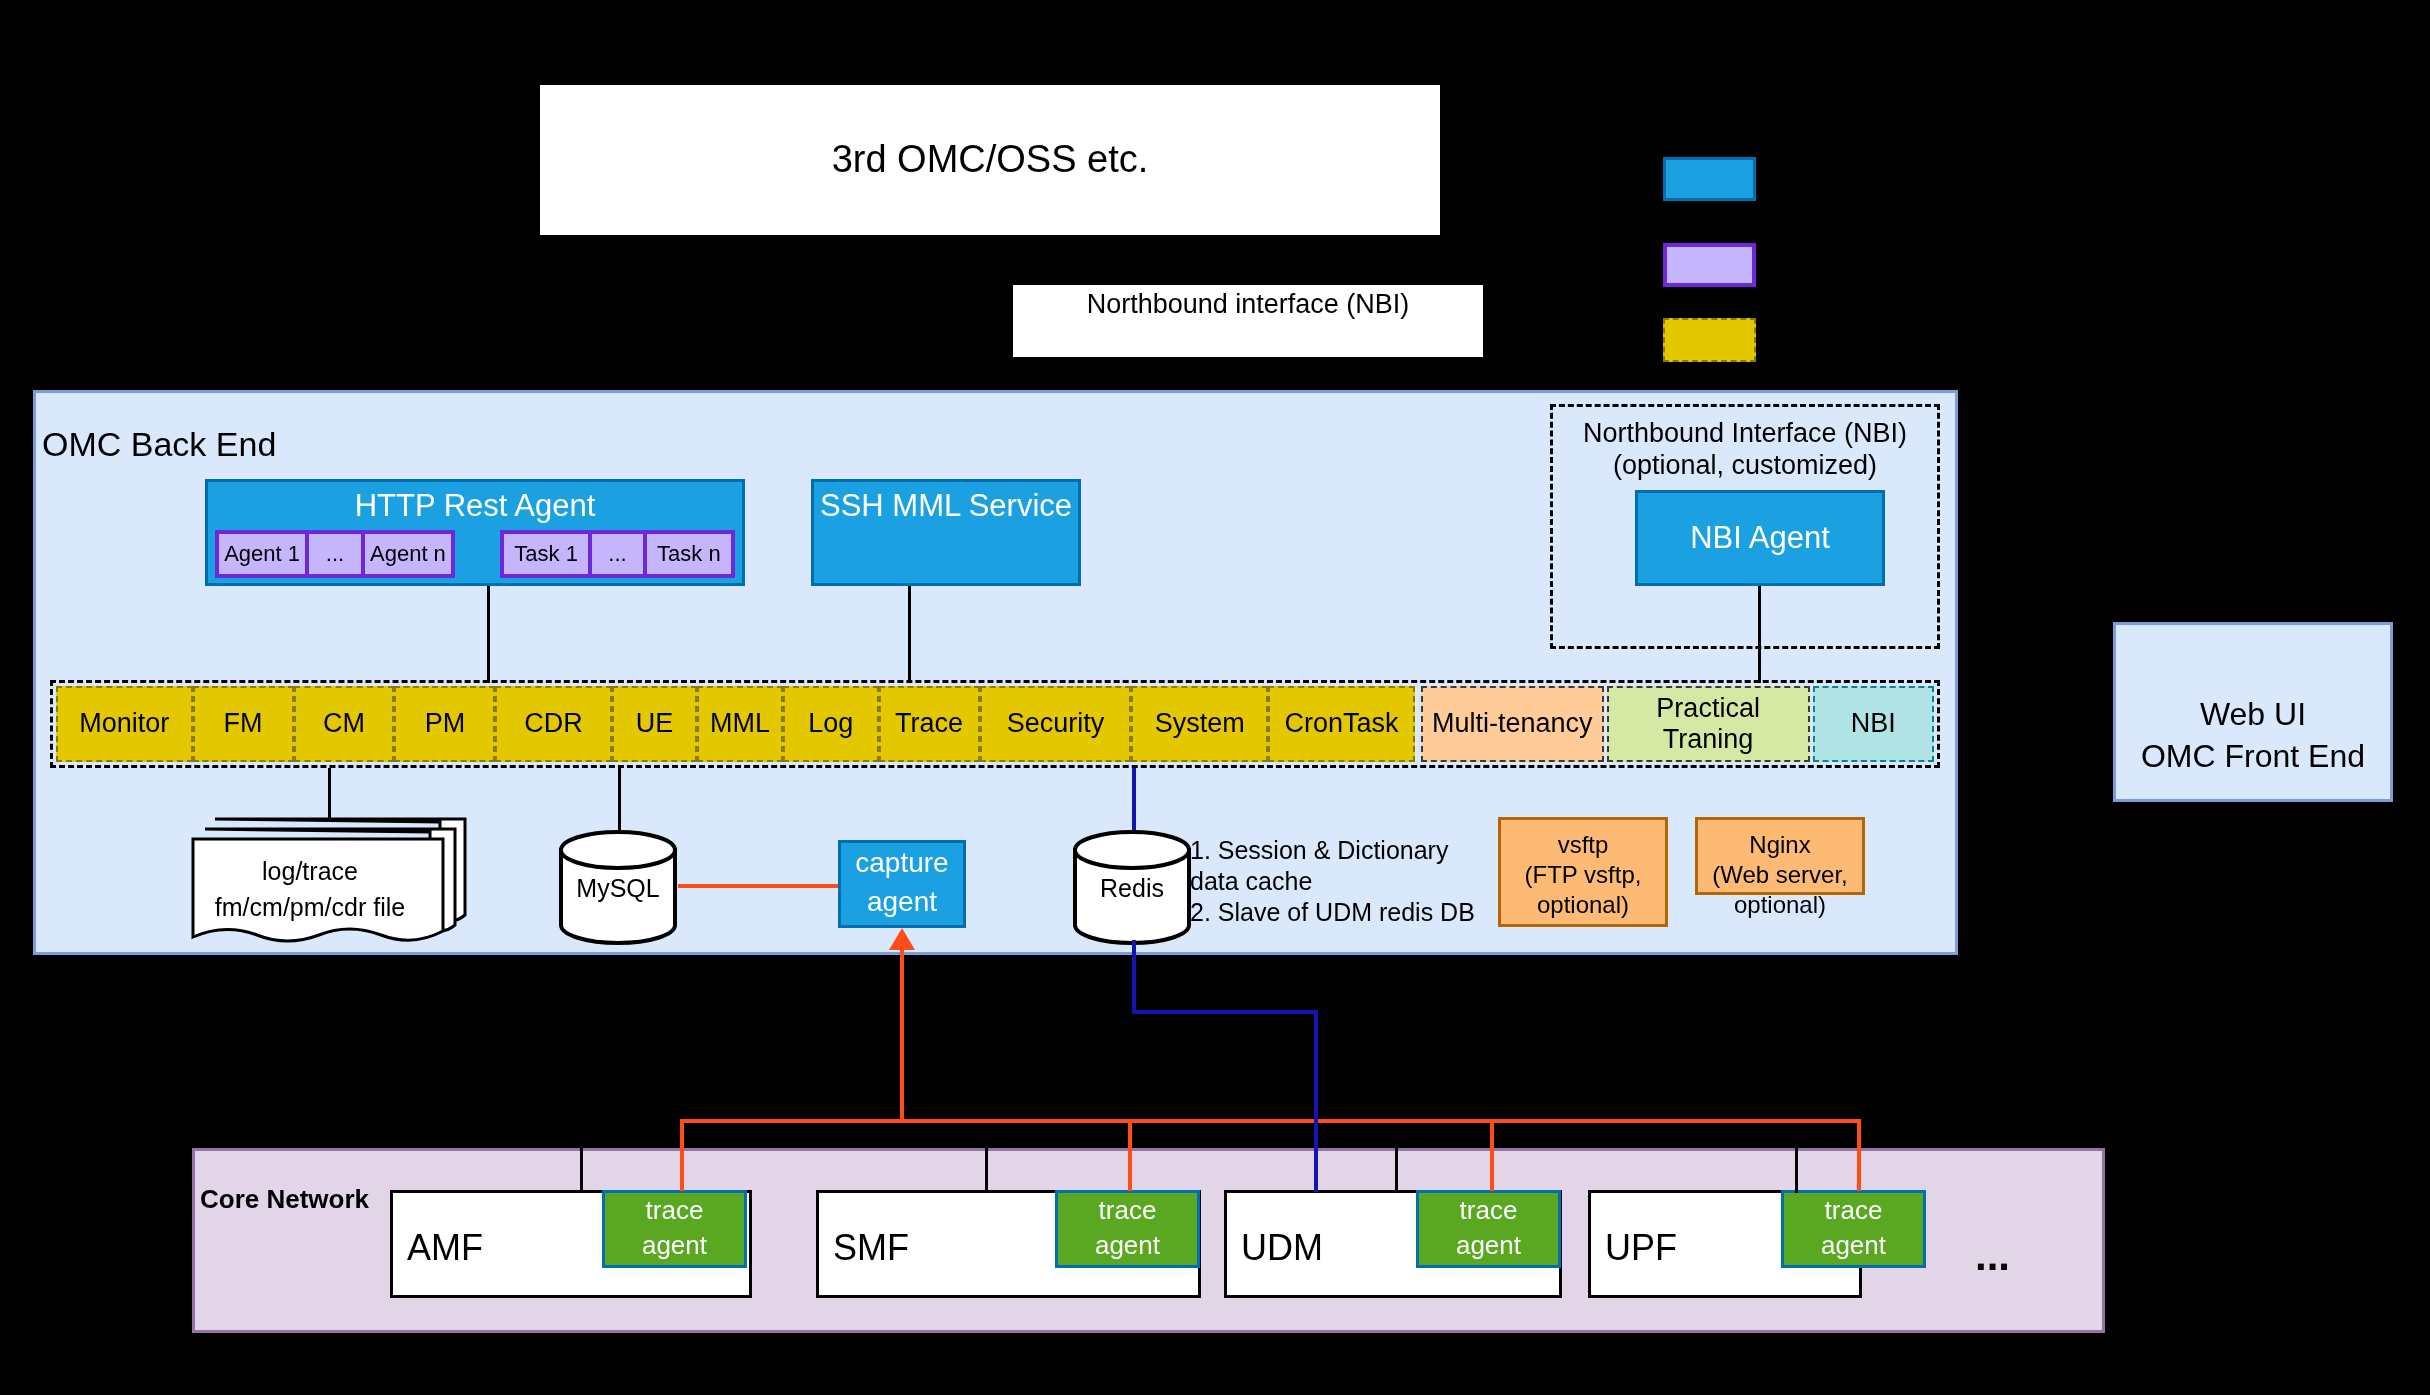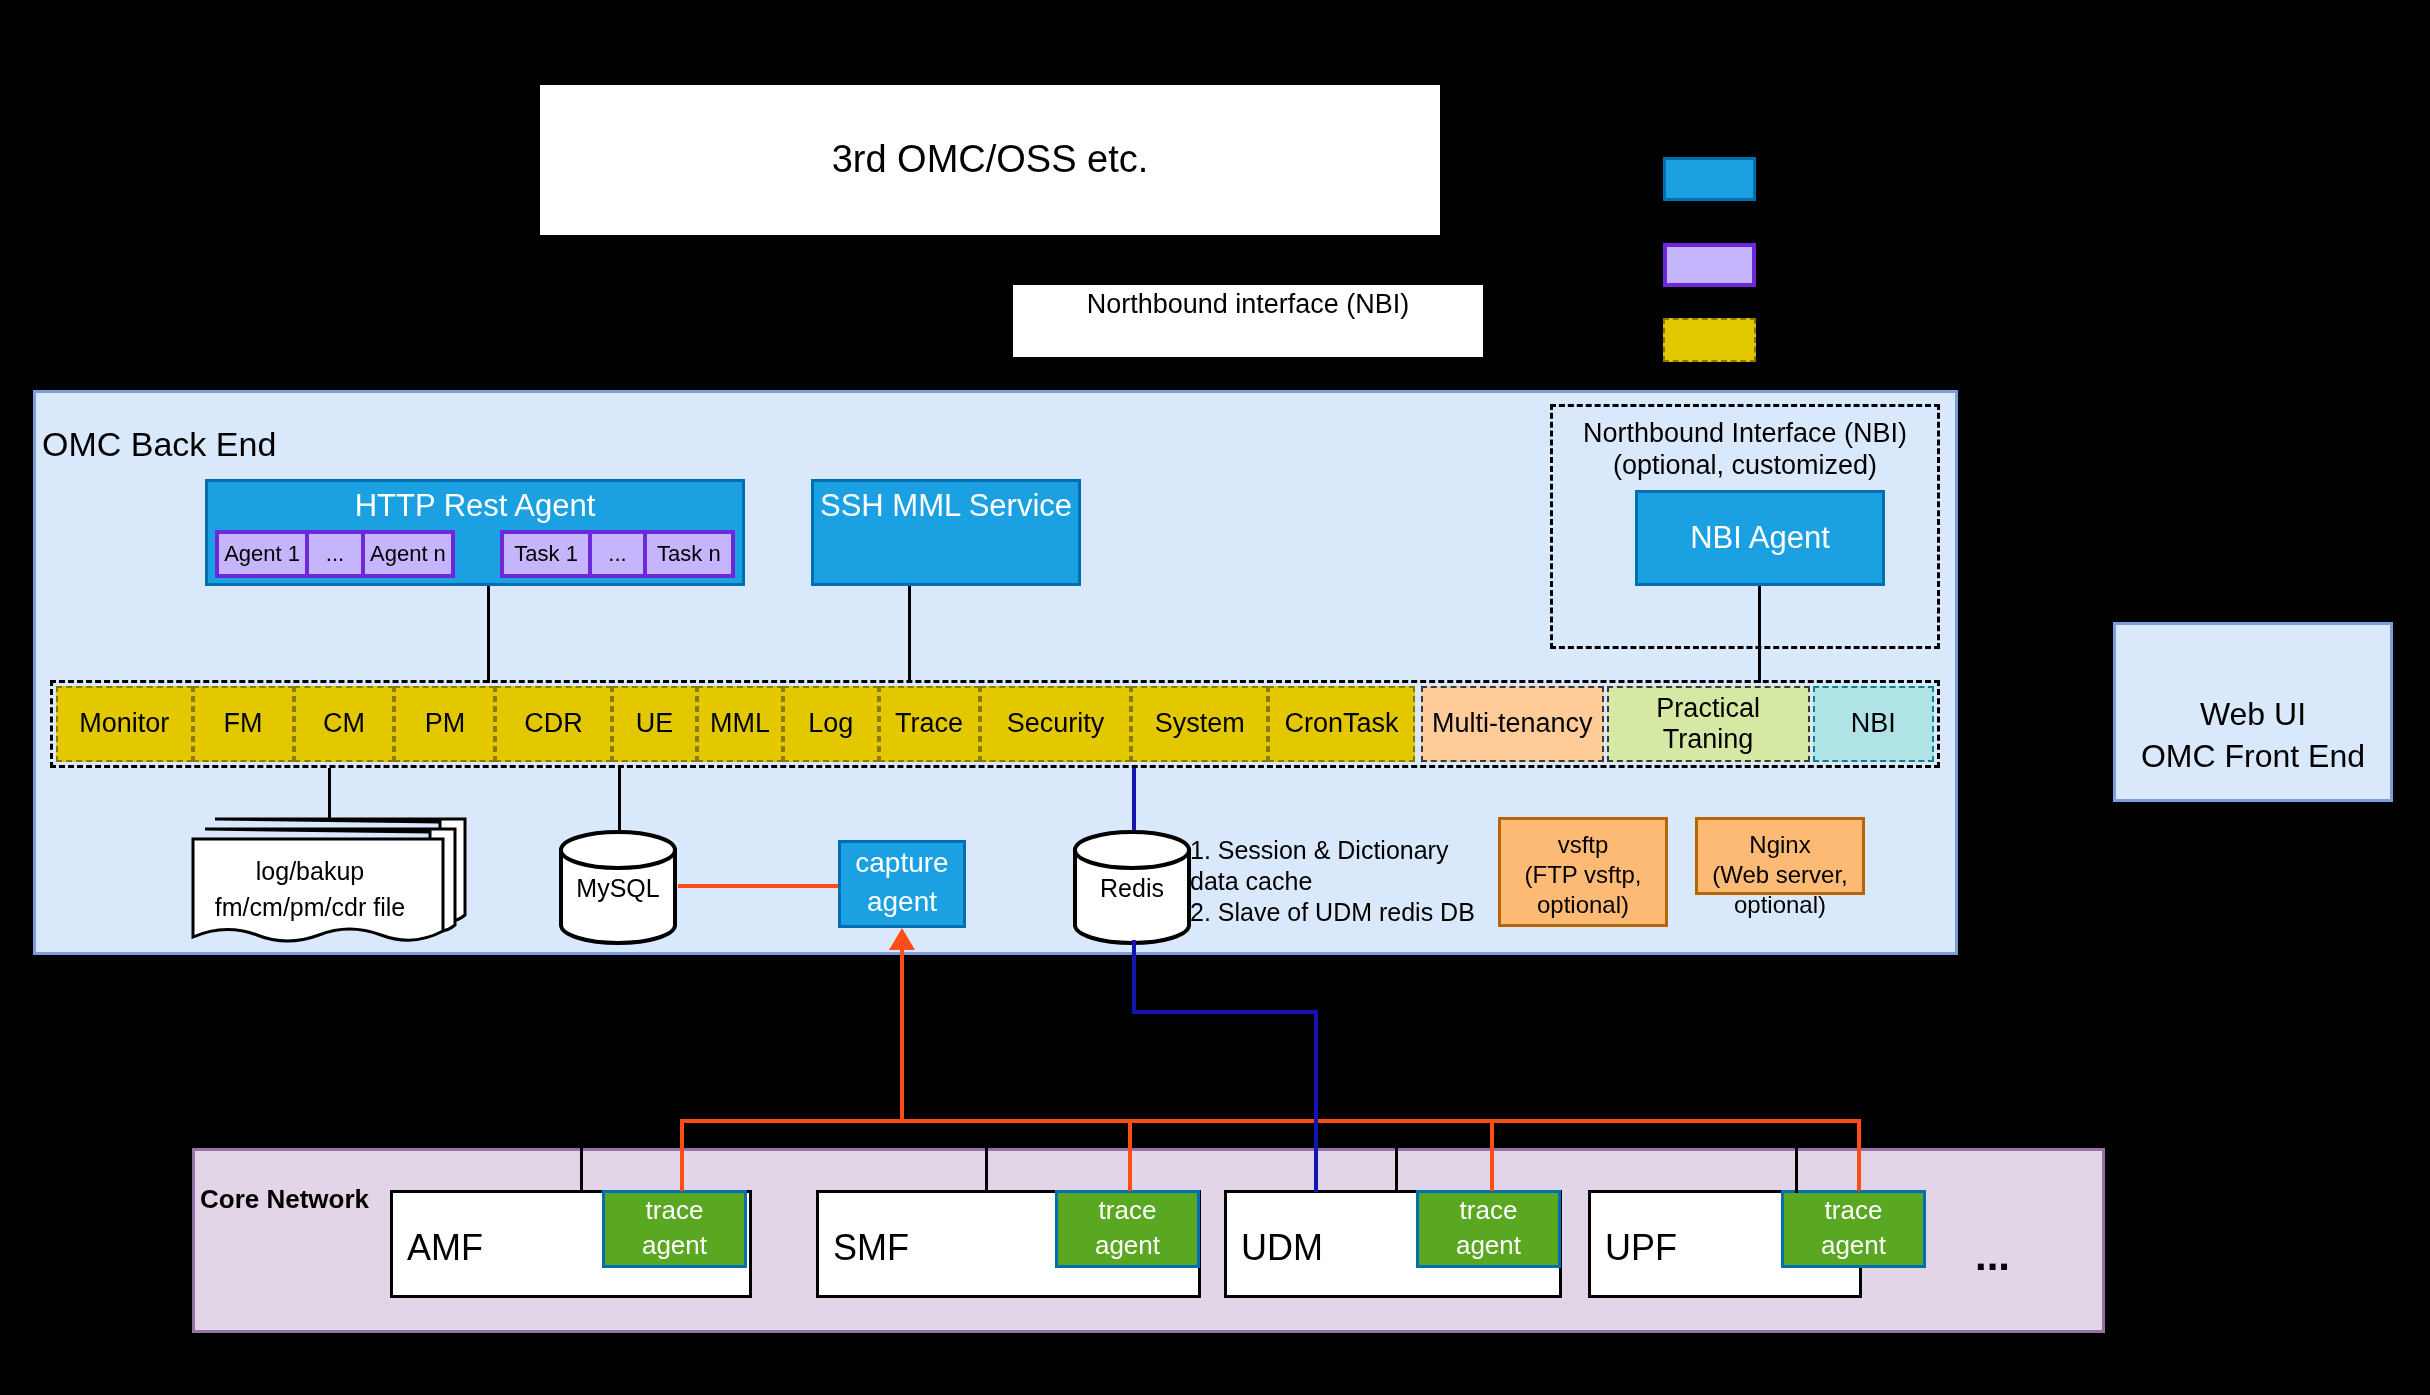--- a/index.html
+++ b/index.html
@@ -112,21 +112,21 @@
 <div class="abs lineV" style="left:328px;top:768px;height:50px;"></div>
 <div class="abs lineV" style="left:618px;top:768px;height:66px;"></div>
 <div class="abs bV" style="left:1132px;top:768px;height:66px;"></div>
 
 <div class="abs" style="left:185px;top:805px;width:310px;height:140px;">
   <svg width="310" height="140" viewBox="0 0 310 140">
     <path d="M30 14 h250 v96 q-12 10 -25 3 v-96 z" fill="#fff" stroke="#000" stroke-width="3"></path>
     <path d="M20 24 h250 v96 q-12 10 -25 3 v-96 z" fill="#fff" stroke="#000" stroke-width="3"></path>
     <path d="M8 34 h250 v92 q-30 16 -62 4 q-32 -12 -62 0 q-32 12 -62 0 q-32 -12 -64 2 z" fill="#fff" stroke="#000" stroke-width="3"></path>
   </svg>
-  <div class="abs ctr" style="left:0;top:52px;width:250px;font-size:25px;">log/bakup</div>
+  <div class="abs ctr" style="left:0;top:52px;width:250px;font-size:25px;">log/trace</div>
   <div class="abs ctr" style="left:0;top:88px;width:250px;font-size:25px;">fm/cm/pm/cdr file</div>
 </div>
 
 <div class="abs" style="left:557px;top:830px;width:122px;height:115px;">
   <svg width="122" height="115" viewBox="0 0 122 115">
     <path d="M4 20 v75 a57 18 0 0 0 114 0 v-75 z" fill="#fff" stroke="#000" stroke-width="4"></path>
     <ellipse cx="61" cy="20" rx="57" ry="18" fill="#fff" stroke="#000" stroke-width="4"></ellipse>
   </svg>
   <div class="abs ctr" style="left:0;top:44px;width:122px;font-size:25px;">MySQL</div>
 </div>

